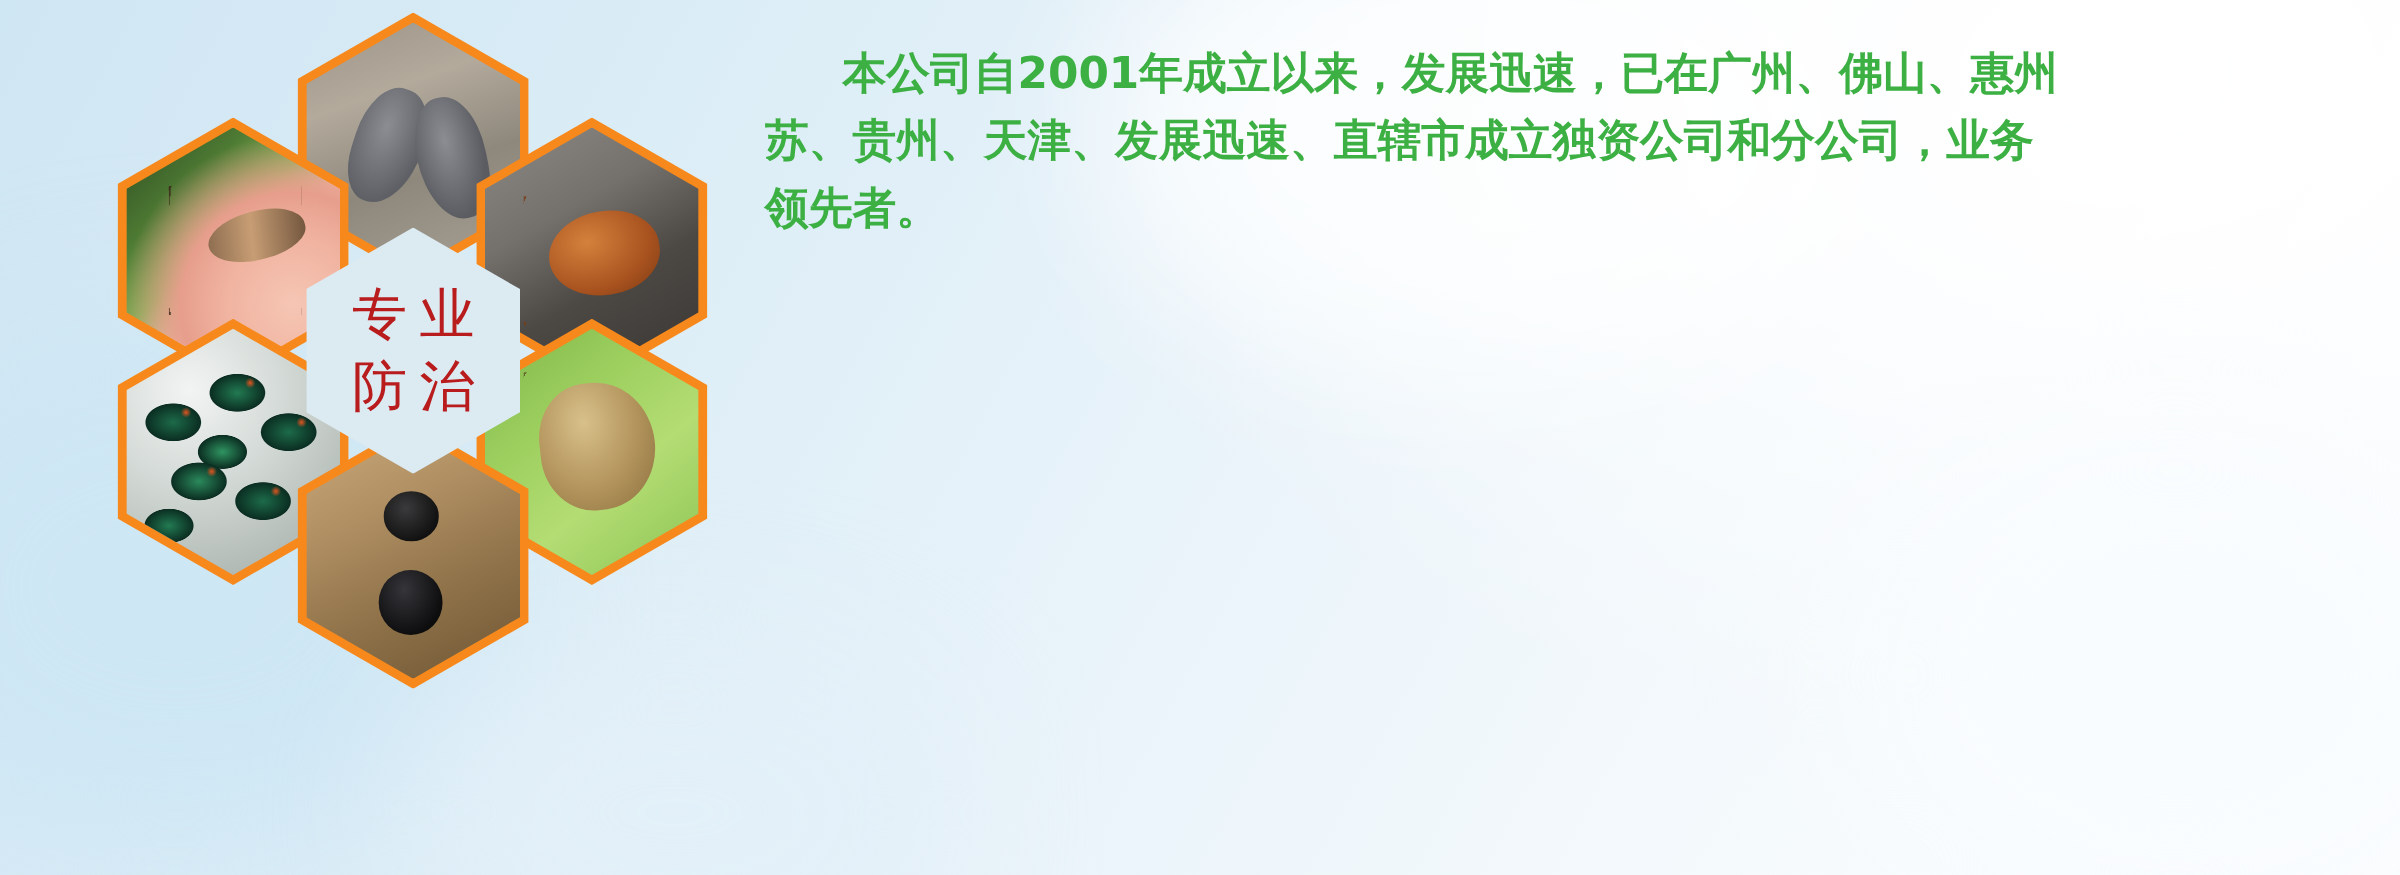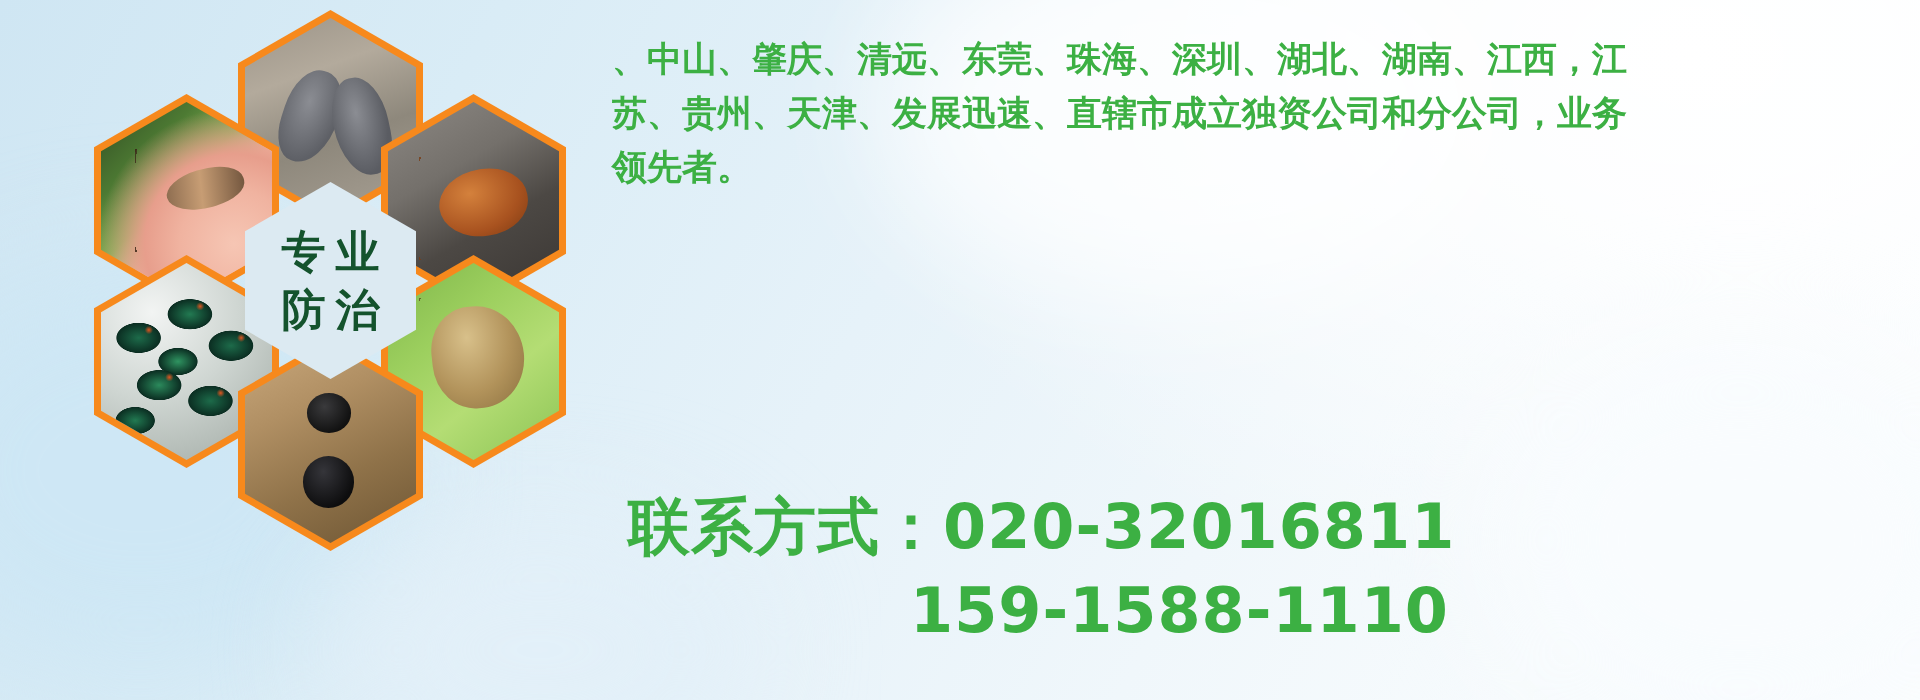--- a/index.html
+++ b/index.html
@@ -44,21 +44,21 @@
   .h-ant     {left:160px;top:356px; width:185px;height:213px;}
   .h-bug     {left:303px;top:273px; width:185px;height:213px;}
   .h-center  {left:160px;top:192px; width:185px;height:213px;background:transparent;}
   .h-center .inner{background:#dceaf2;}
 
   .center-label{
     position:absolute;inset:0;display:flex;flex-direction:column;
     align-items:center;justify-content:center;gap:14px;
   }
   .center-label span{
-    color:#14532d;font-size:44px;font-weight:bold;line-height:1;
+    color:#b91c1c;font-size:44px;font-weight:normal;line-height:1;
     letter-spacing:10px;text-indent:10px;
     font-family:"DejaVu Sans","Liberation Sans",sans-serif;
   }
 
   
   .art.mosquito{background:
       radial-gradient(circle at 78% 72%, #f6c6b4 0%, #f0b3a0 28%, #e79e8c 46%, rgba(231,158,140,0) 70%),
       linear-gradient(135deg,#2f4a22 0%,#4d7a33 26%,#7fae52 44%,#f3c3ad 58%,#eeb49e 100%);}
   .art.mosquito::before{content:"";position:absolute;left:38%;top:34%;width:46%;height:20%;
       background:linear-gradient(100deg,#8a6a4e,#c79d74 45%,#6f533c);border-radius:48% 52% 45% 55%;transform:rotate(-16deg);}
@@ -182,23 +182,19 @@
         <div class="center-label">
           <span>专业</span>
           <span>防治</span>
         </div>
       </div>
     </div>
 
   </div>
 
   <div id="copy">
-    <div class="para-line">、中山、肇庆、清远、东莞、珠海、深圳、湖北、湖南、江西，江</div>
+    <div class="para-line first">本公司自2001年成立以来，发展迅速，已在广州、佛山、惠州</div>
     <div class="para-line">苏、贵州、天津、发展迅速、直辖市成立独资公司和分公司，业务</div>
     <div class="para-line">领先者。</div>
   </div>
 
-  <div id="contact">
-    <div class="contact-line">联系方式：020-32016811</div>
-    <div class="contact-line second">159-1588-1110</div>
-  </div>
 
 </div>
 
 </body></html>

